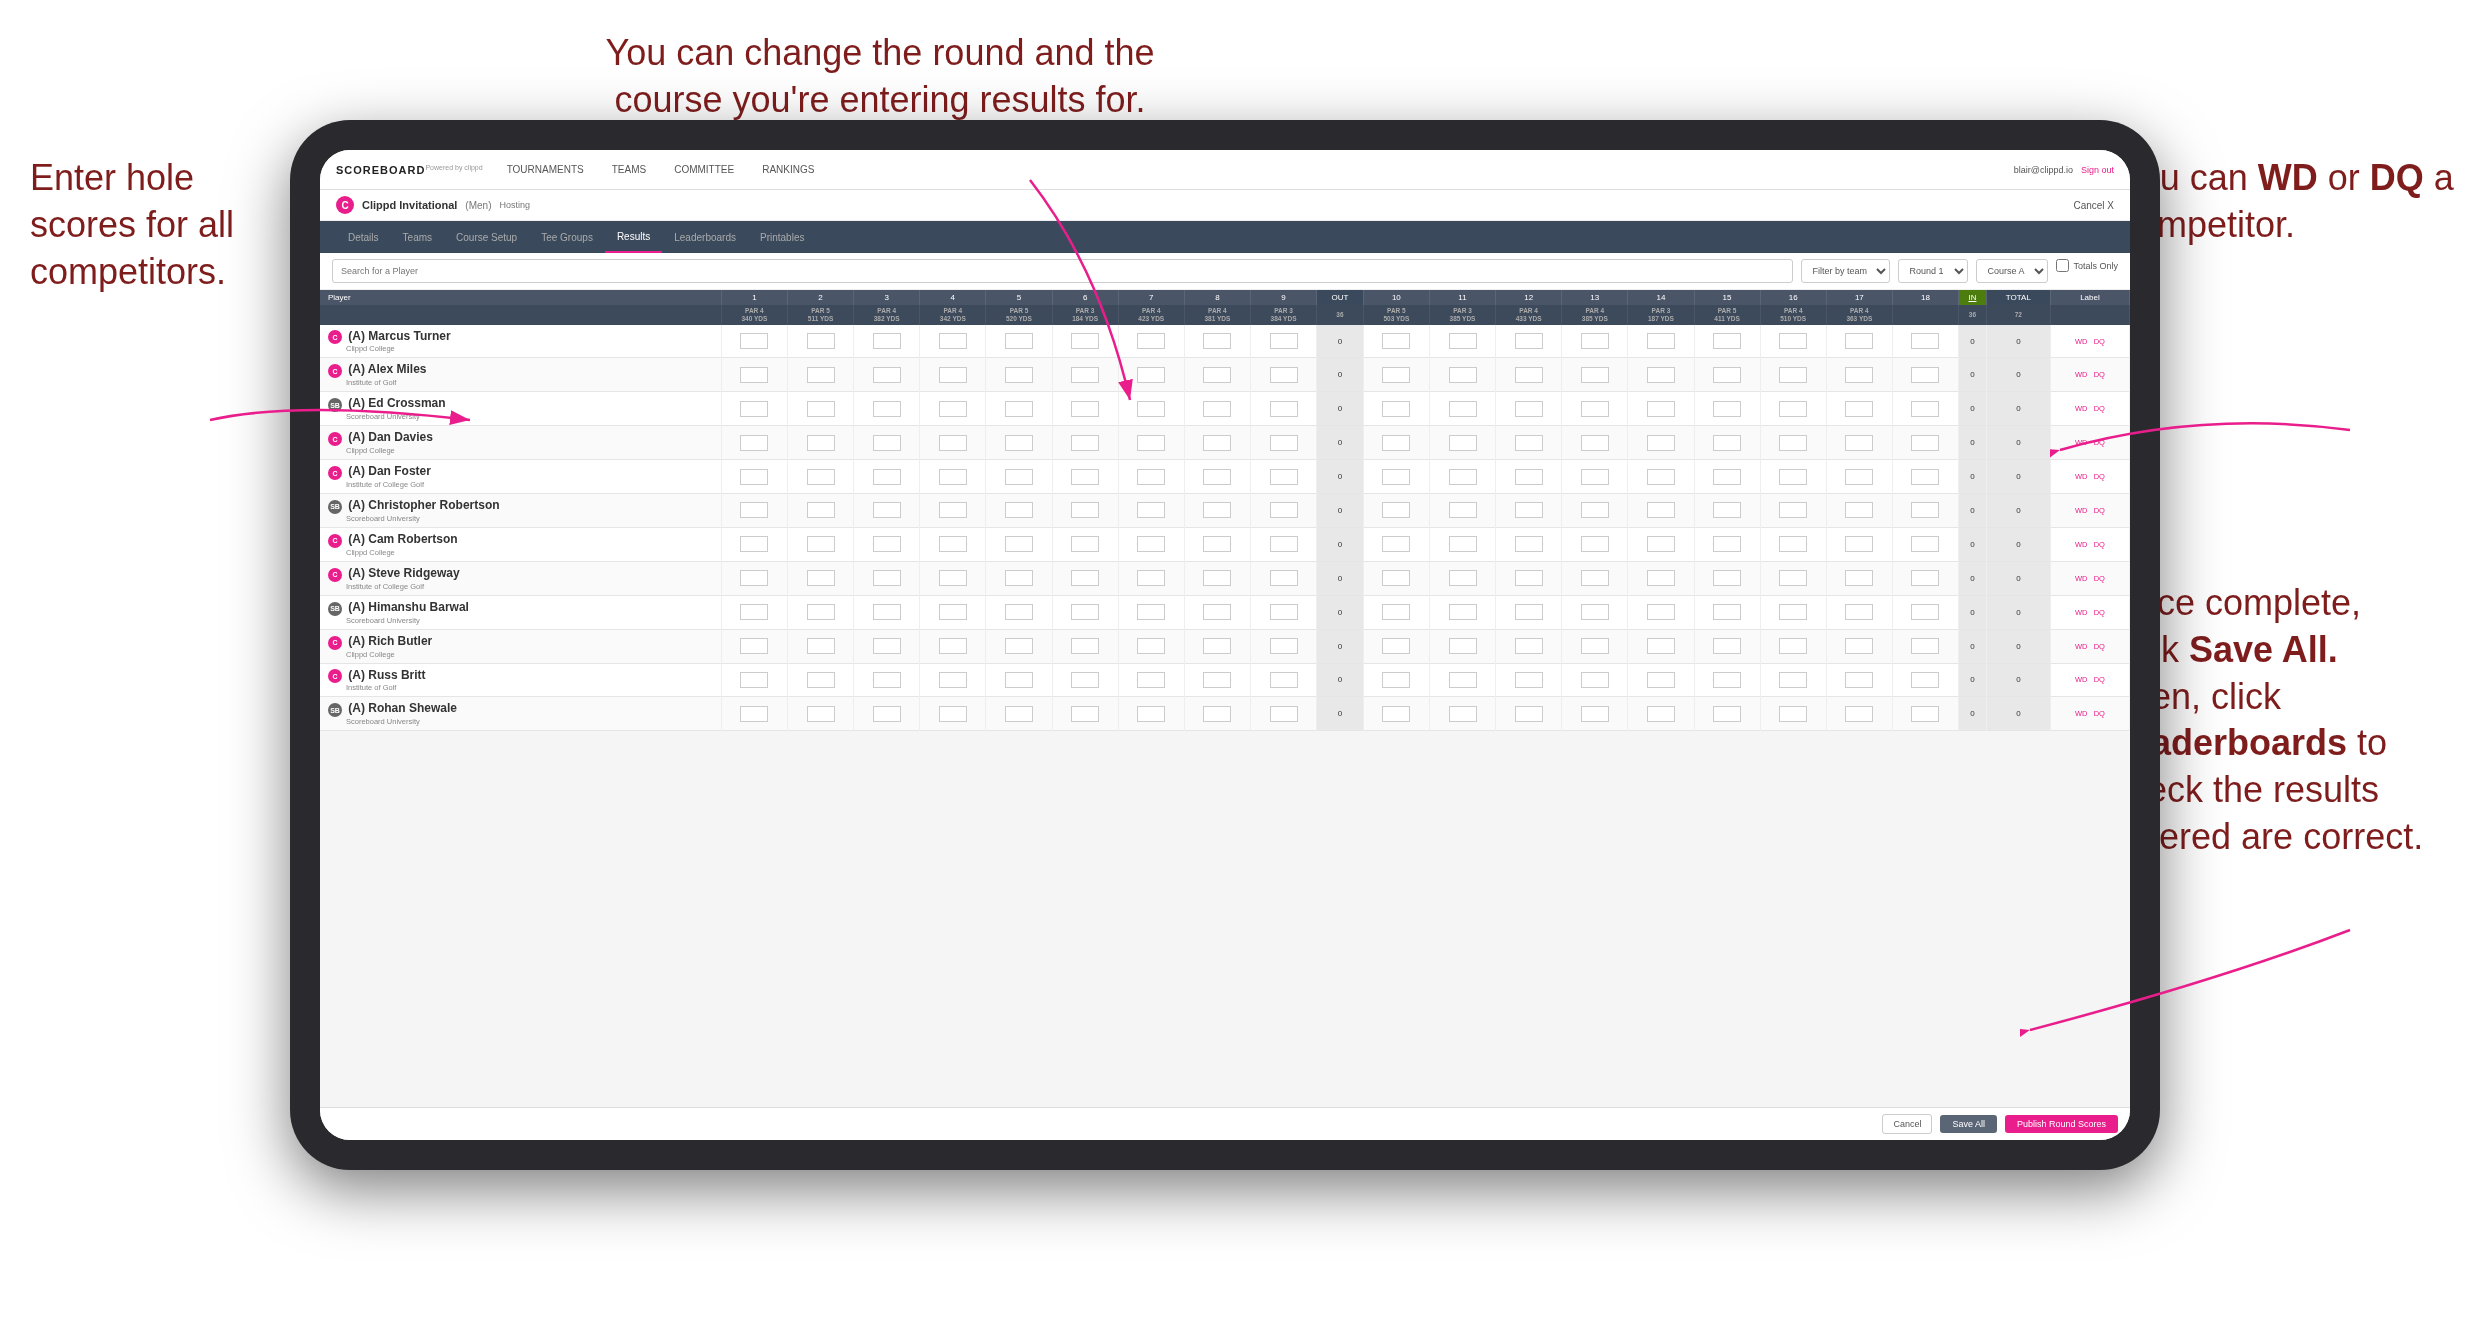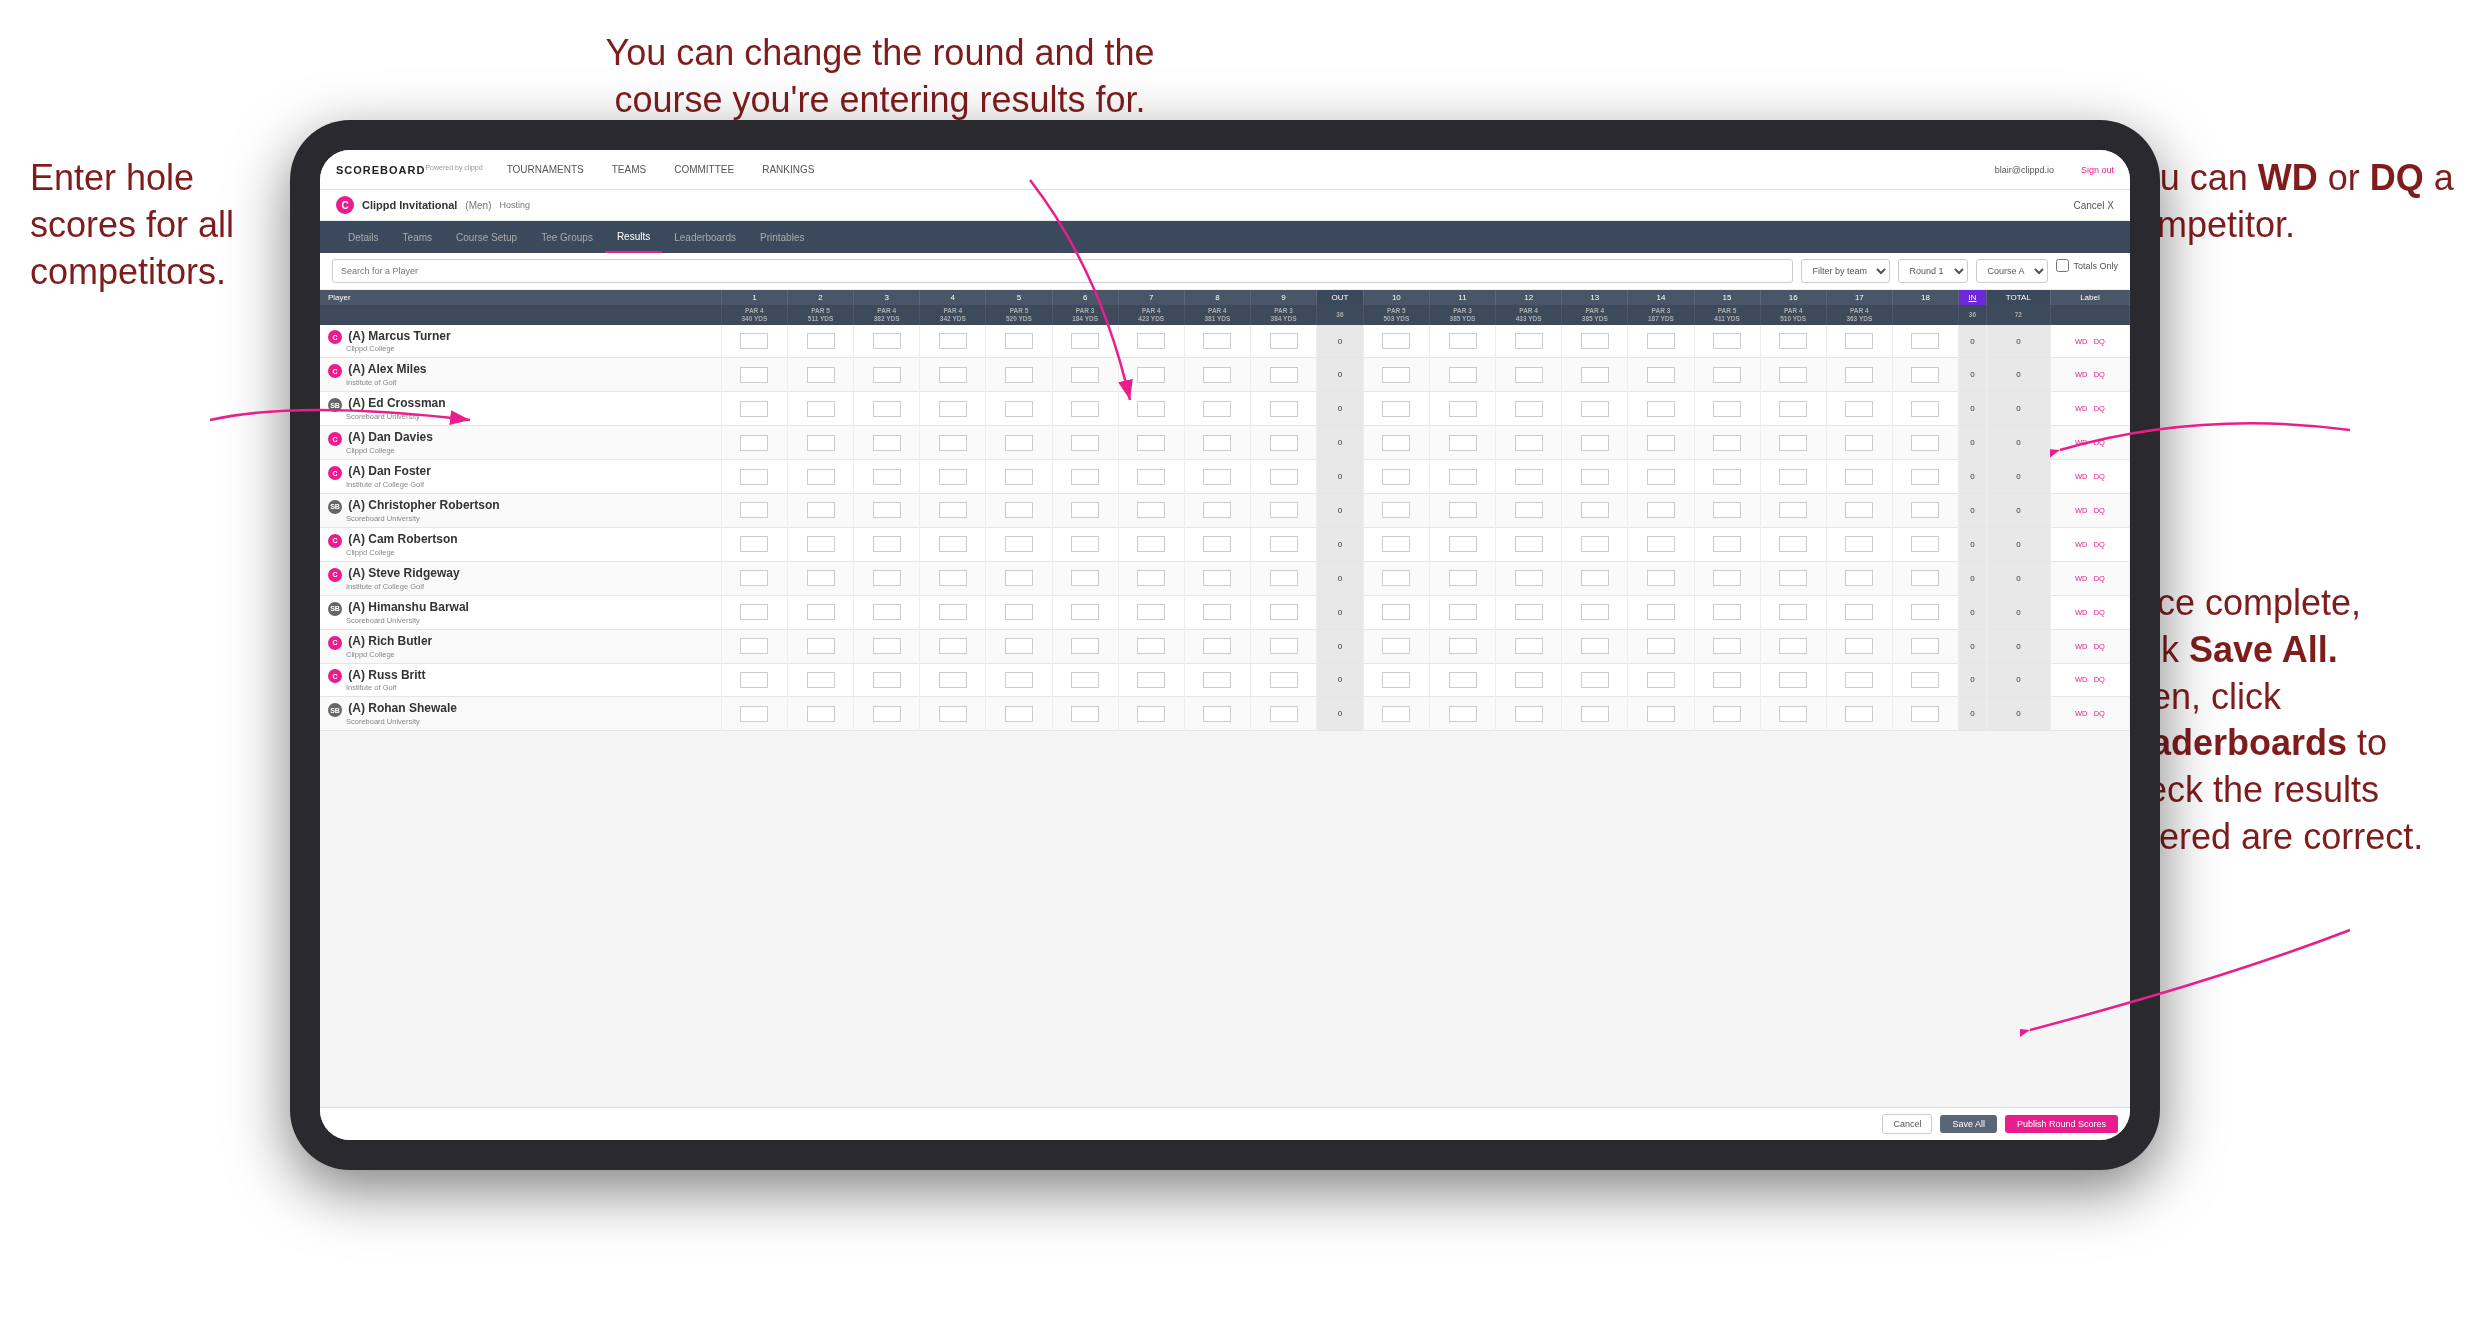--- a/index.html
+++ b/index.html
@@ -434,21 +434,21 @@
         <span class="powered-by">Powered by clippd</span>
       </div>
       <div class="nav-links">
         <a class="nav-link">TOURNAMENTS</a>
         <a class="nav-link">TEAMS</a>
         <a class="nav-link">COMMITTEE</a>
         <a class="nav-link">RANKINGS</a>
       </div>
       <div class="nav-right">
         <span>blair@clippd.io</span>
-        <span style="color:#e91e8c; cursor:pointer;margin-left:19px;">Sign out</span>
+        <span style="color:#e91e8c; cursor:pointer;">Sign out</span>
       </div>
     </div>
 
     <div class="tournament-header">
       <div class="tournament-name">
         <div class="clippd-logo">C</div>
         <span class="tournament-title">Clippd Invitational</span>
         <span style="font-size:10px; color:#777;">(Men)</span>
         <span class="hosting-badge">Hosting</span>
       </div>
@@ -503,21 +503,21 @@
             <th style="background:#3a4a5c;">OUT</th>
             <th>10</th>
             <th>11</th>
             <th>12</th>
             <th>13</th>
             <th>14</th>
             <th>15</th>
             <th>16</th>
             <th>17</th>
             <th>18</th>
-            <th style="background:#6d28d9;text-decoration:underline;">IN</th>
+            <th style="background:#4d7c0f;text-decoration:underline;">IN</th>
             <th style="background:#3a4a5c;">TOTAL</th>
             <th>Label</th>
           </tr>
           <tr class="header-row-2">
             <th></th>
             <th>PAR 4<br>340 YDS</th>
             <th>PAR 5<br>511 YDS</th>
             <th>PAR 4<br>382 YDS</th>
             <th>PAR 4<br>342 YDS</th>
             <th>PAR 5<br>520 YDS</th>

